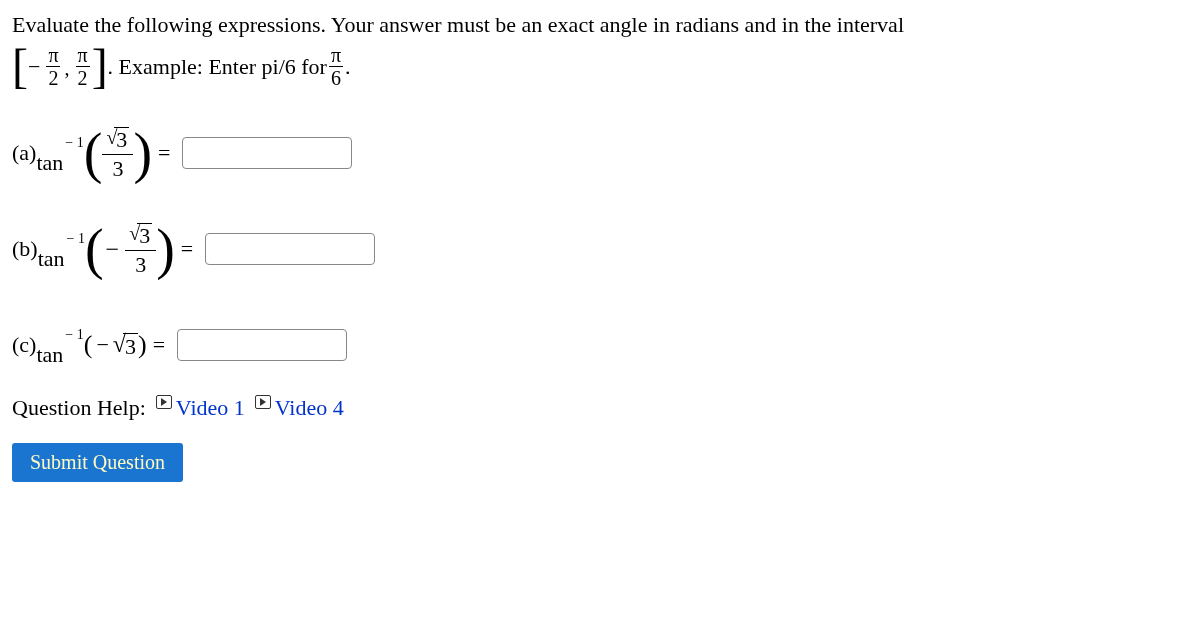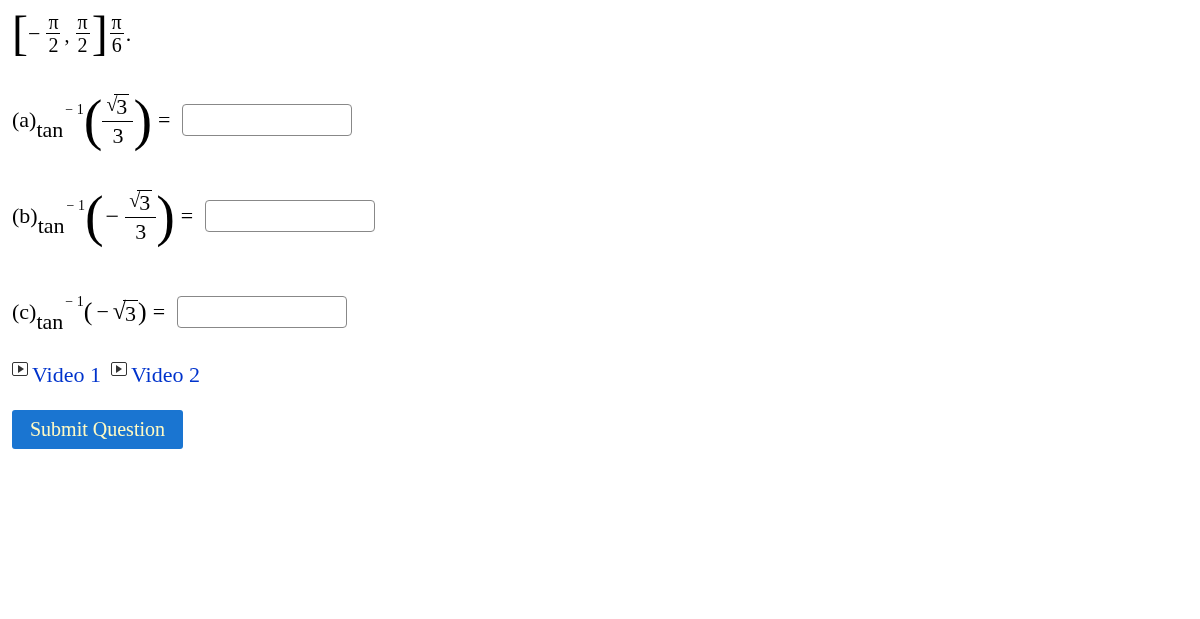--- a/index.html
+++ b/index.html
@@ -198,35 +198,37 @@
       font-size: 24px;
        margin: 0 6px 0 2px;
     }
   </style>
 </head>
 <body>
 
 
 
 <div class="intro">
+  <span class="line1">Evaluate the following expressions. Your answer must be an exact angle in radians and in the interval</span>
   <span class="line2">
     <span class="bracket-int math">
       <span class="big-bracket">[</span>
       <span class="neg">−</span>
       <span class="frac">
         <span class="num">π</span>
         <span class="den">2</span>
       </span>
       <span class="comma">,</span>
       <span class="frac">
         <span class="num">π</span>
         <span class="den">2</span>
       </span>
       <span class="big-bracket">]</span>
     </span>
+    <span>. Example: Enter pi/6 for </span>
     <span class="frac math">
       <span class="num">π</span>
       <span class="den">6</span>
     </span>
     <span>.</span>
   </span>
 </div>
 
 
 <div class="problem-row">
@@ -278,26 +280,27 @@
     <span class="sqrt">
         <span class="radicand">3</span>
       </span>
     <span class="small-paren">)</span>
   </span>
   <span class="eq">=</span>
   <input type="text" class="answer-input" style="">
 </div>
 
 <div class="help-row">
+  <span>Question Help:</span>
   <a class="video-link">
     <span class="play-icon"></span>
     <span>Video 1</span>
   </a>
   <a class="video-link">
     <span class="play-icon"></span>
-    <span>Video 2</span>
+    <span>Video 4</span>
   </a>
 </div>
 
 <button class="submit-btn">Submit Question</button>
 
 
 
 
 </body></html>

